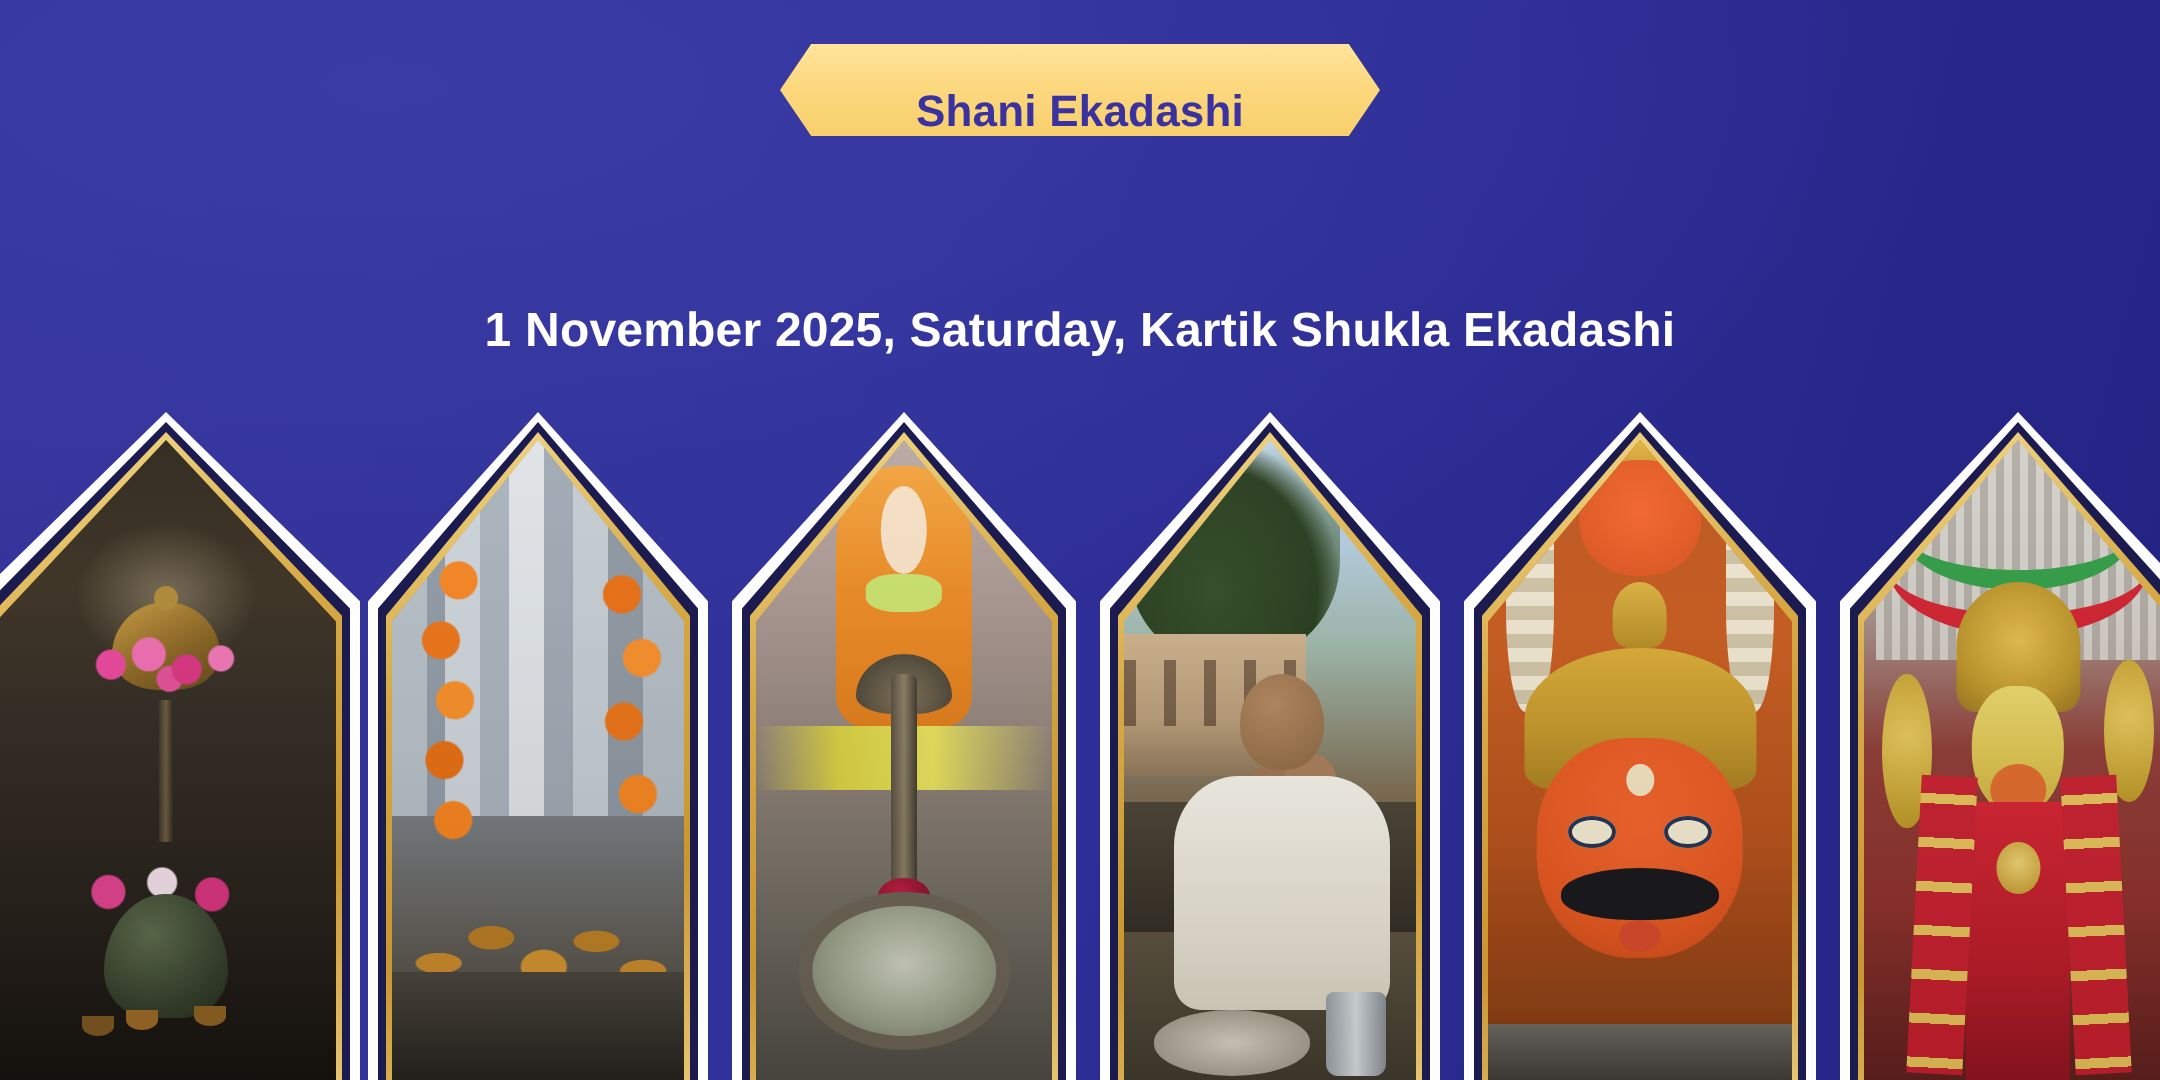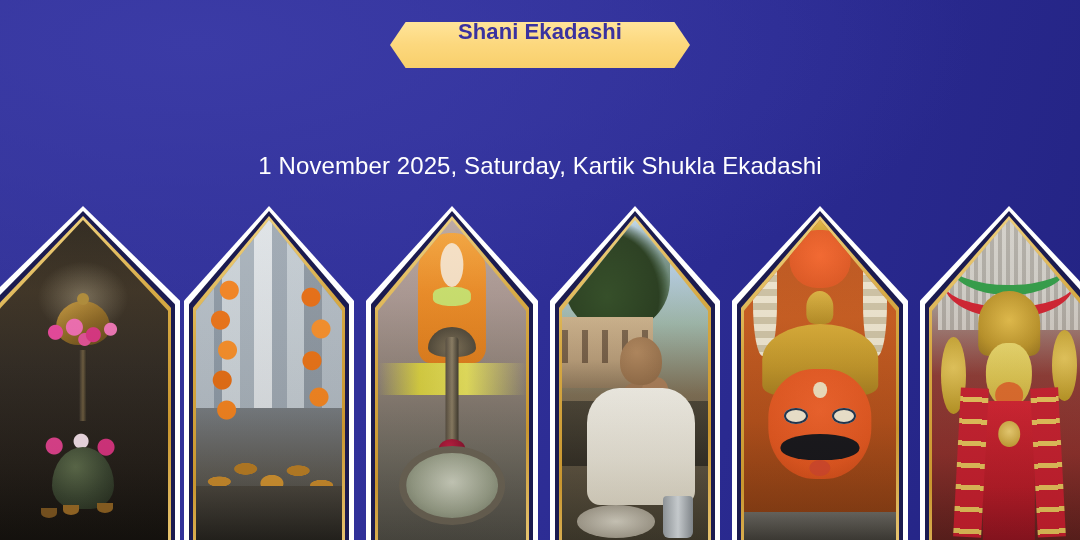--- a/index.html
+++ b/index.html
@@ -18,21 +18,21 @@
 
   
   #badge-wrap{
     position:absolute;left:0;right:0;top:22px;
     display:flex;justify-content:center;align-items:center;
   }
   .badge{
     position:relative;
     height:46px;min-width:300px;
     padding:0 54px;
-    display:flex;align-items:flex-start;justify-content:center;
+    display:flex;align-items:flex-end;justify-content:center;
     background:linear-gradient(180deg,#ffe49a 0%,#fcd87e 48%,#f8cf6b 100%);
     color:#3a32a0;
     font-size:22px;font-weight:bold;letter-spacing:.1px;
     -webkit-clip-path:polygon(
         0% 50%, 5.2% 0%, 94.8% 0%, 100% 50%, 94.8% 100%, 5.2% 100%);
     clip-path:polygon(
         0% 50%, 5.2% 0%, 94.8% 0%, 100% 50%, 94.8% 100%, 5.2% 100%);
     box-sizing:border-box;
     white-space:nowrap;
   }
@@ -45,21 +45,21 @@
     color:#fbe3a6;
     font-size:39px;font-weight:bold;
     letter-spacing:-.2px;
     line-height:1.08;
     white-space:nowrap;
   }
   #subtitle{
     position:absolute;left:0;right:0;top:152px;
     text-align:center;
     color:#ffffff;
-    font-size:24px;font-weight:normal;
+    font-size:24px;font-weight:bold;
     letter-spacing:.1px;
     white-space:nowrap;
   }
 
   
   #cards{
     position:absolute;left:0;top:0;width:1080px;height:540px;
   }
   .card{
     position:absolute;

